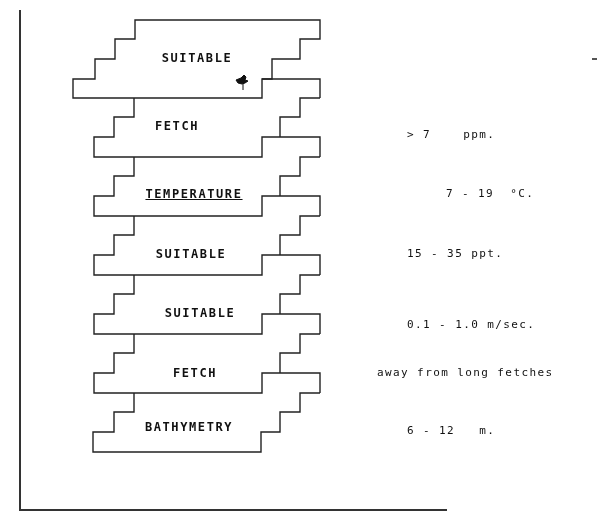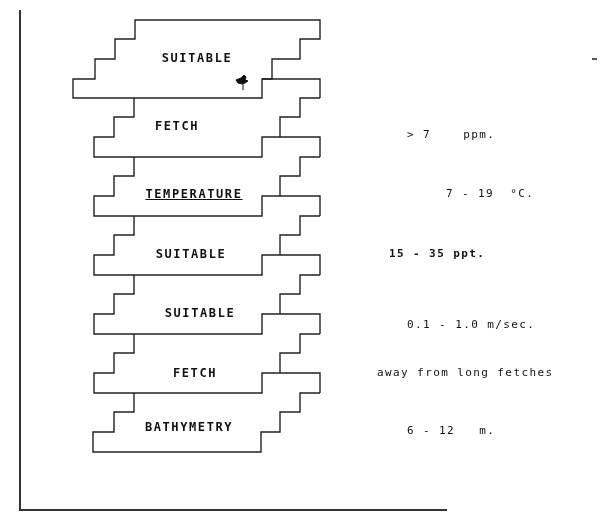--- a/index.html
+++ b/index.html
@@ -70,16 +70,16 @@
 <div class="box-label" style="left:197px; top:51px;">SUITABLE</div>
 <div class="box-label" style="left:177px; top:119px;">FETCH</div>
 <div class="box-label" style="left:194px; top:187px;text-decoration:underline;">TEMPERATURE</div>
 <div class="box-label" style="left:191px; top:247px;">SUITABLE</div>
 <div class="box-label" style="left:200px; top:306px;">SUITABLE</div>
 <div class="box-label" style="left:195px; top:366px;">FETCH</div>
 <div class="box-label" style="left:189px; top:420px;">BATHYMETRY</div>
 
 <div class="value-label" style="left:407px; top:128px;">&gt; 7    ppm.</div>
 <div class="value-label" style="left:410px; top:187px;margin-left:36px;">7 - 19  °C.</div>
-<div class="value-label" style="left:389px; top:247px;font-weight:bold;">15 - 35 ppt.</div>
+<div class="value-label" style="left:407px; top:247px;">15 - 35 ppt.</div>
 <div class="value-label" style="left:407px; top:318px;">0.1 - 1.0 m/sec.</div>
 <div class="value-label" style="left:377px; top:366px;">away from long fetches</div>
 <div class="value-label" style="left:407px; top:424px;">6 - 12   m.</div>
 
 </body></html>

